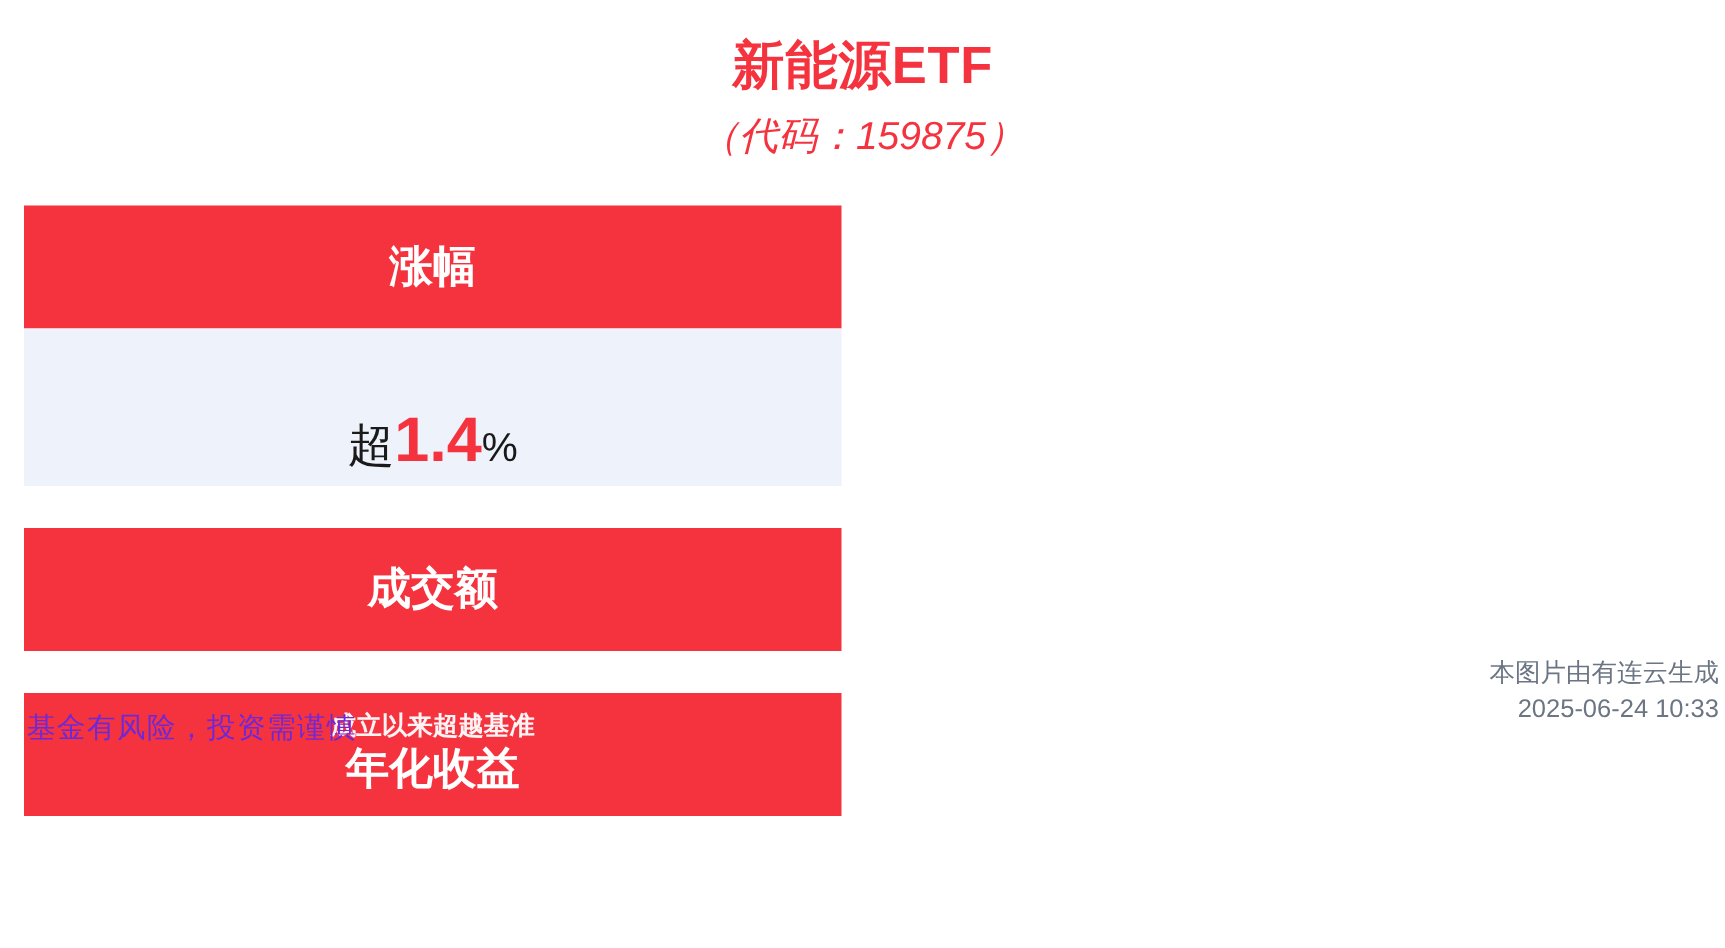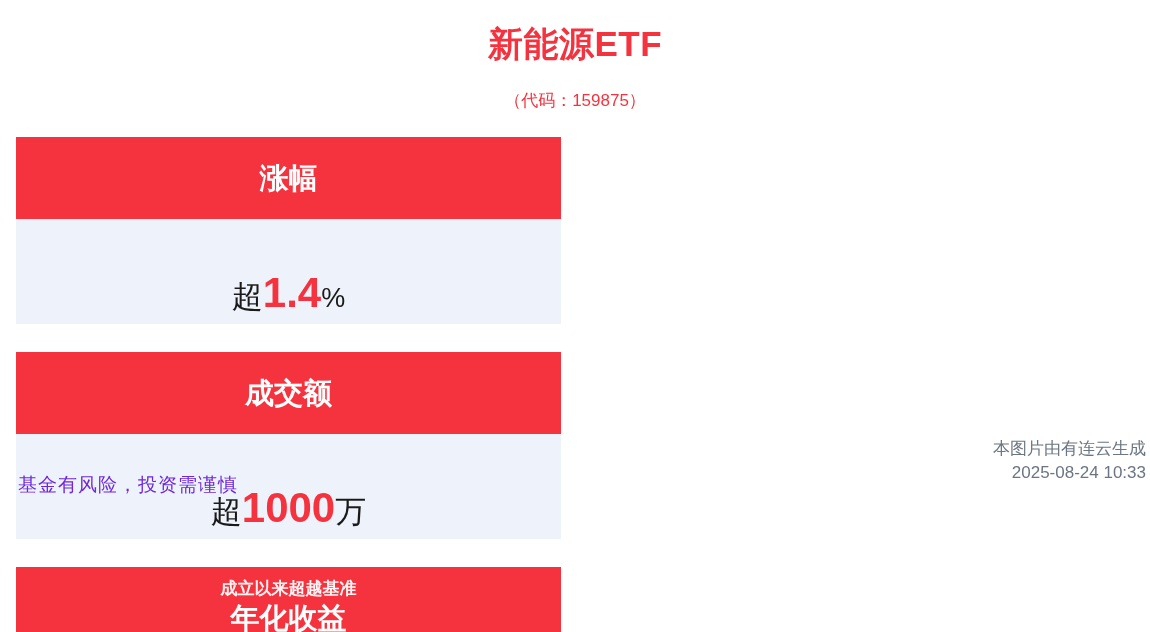--- a/index.html
+++ b/index.html
@@ -27,24 +27,25 @@
     text-align: center;
   }
   .title {
     font-size: 35px;
     font-weight: bold;
     color: #f5333f;
     letter-spacing: 0.5px;
     line-height: 1.25;
   }
   .subtitle {
-    margin-top: 24px;
-    font-size: 17px;
+    margin-top: 8px;
+    font-size: 26px;
     color: #f5333f;
     line-height: 1.25;
+    font-style: italic;
   }
 
   
   .grid {
     position: absolute;
     left: 16px;
     top: 137px;
     width: 1118px;
     display: flex;
     flex-wrap: wrap;
@@ -166,38 +167,33 @@
         <div class="val-line">
           <span class="v-label">超</span><span class="v-num">1.4</span><span class="v-unit">%</span>
         </div>
       </div>
     </div>
 
     <div class="card">
       <div class="card-head single">
         <span>成交额</span>
       </div>
-      <div class="card-body">
-        <div class="val-line">
-          <span class="v-label">超</span><span class="v-num">1000</span><span class="v-unit-red">万</span>
-        </div>
-      </div>
     </div>
 
     <div class="card">
       <div class="card-head double">
         <span class="sup">成立以来超越基准</span>
         <span class="main">年化收益</span>
       </div>
 
     </div>
 
   </div>
 
   <div class="footer">
     <div class="disclaimer">基金有风险，投资需谨慎</div>
     <div class="credit">
       <span>本图片由有连云生成</span>
-      <span class="time">2025-08-24 10:33</span>
+      <span class="time">2025-06-24 10:33</span>
     </div>
   </div>
 
 </div>
 
 </body></html>

